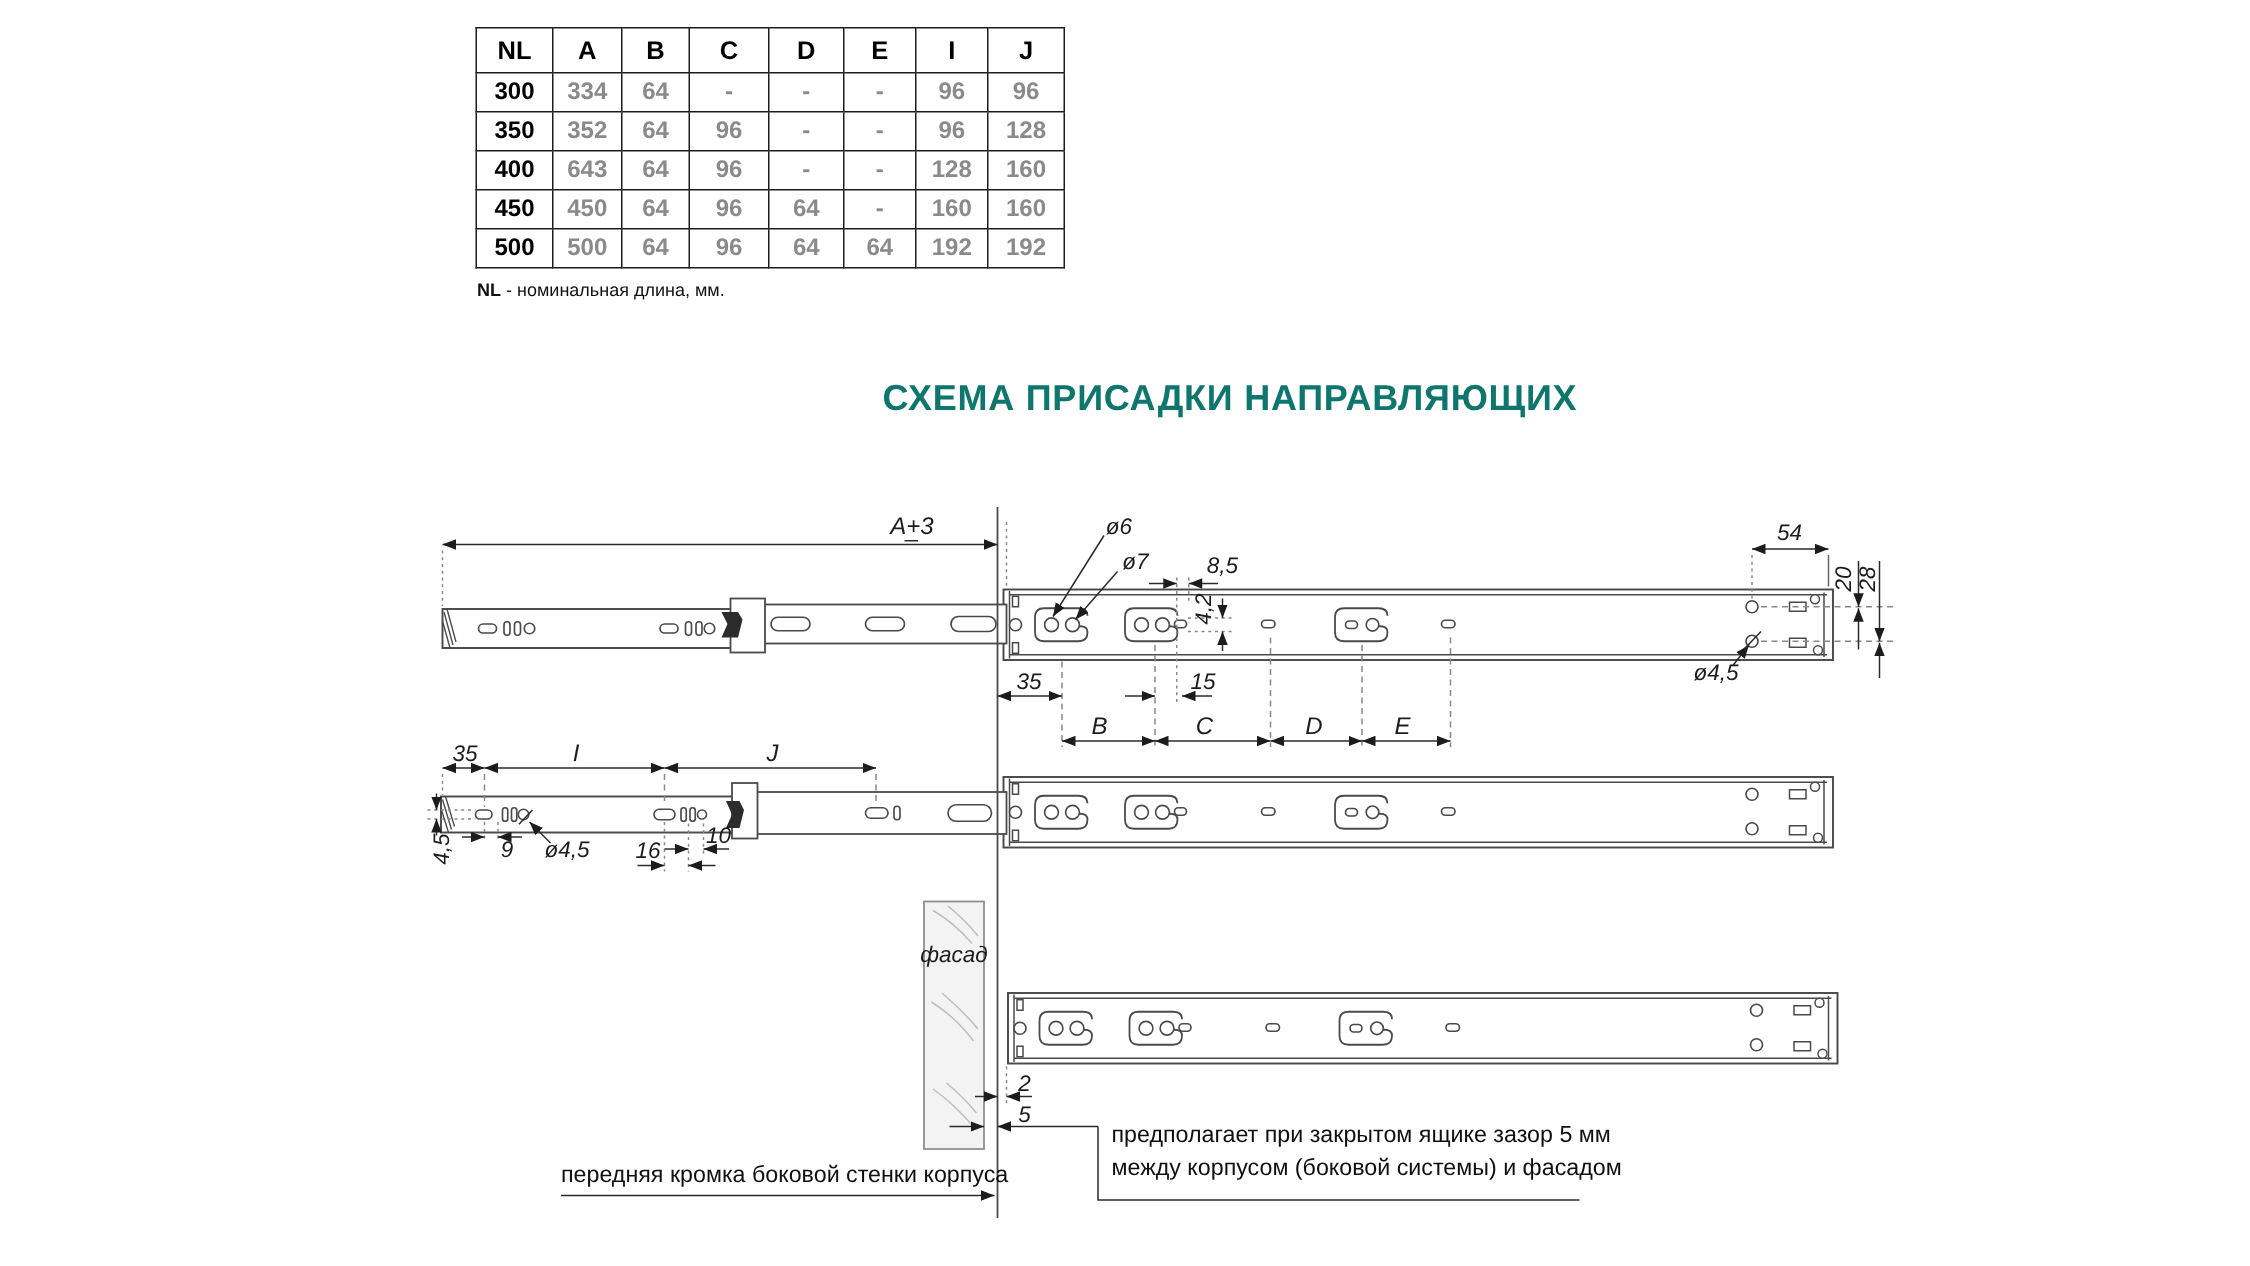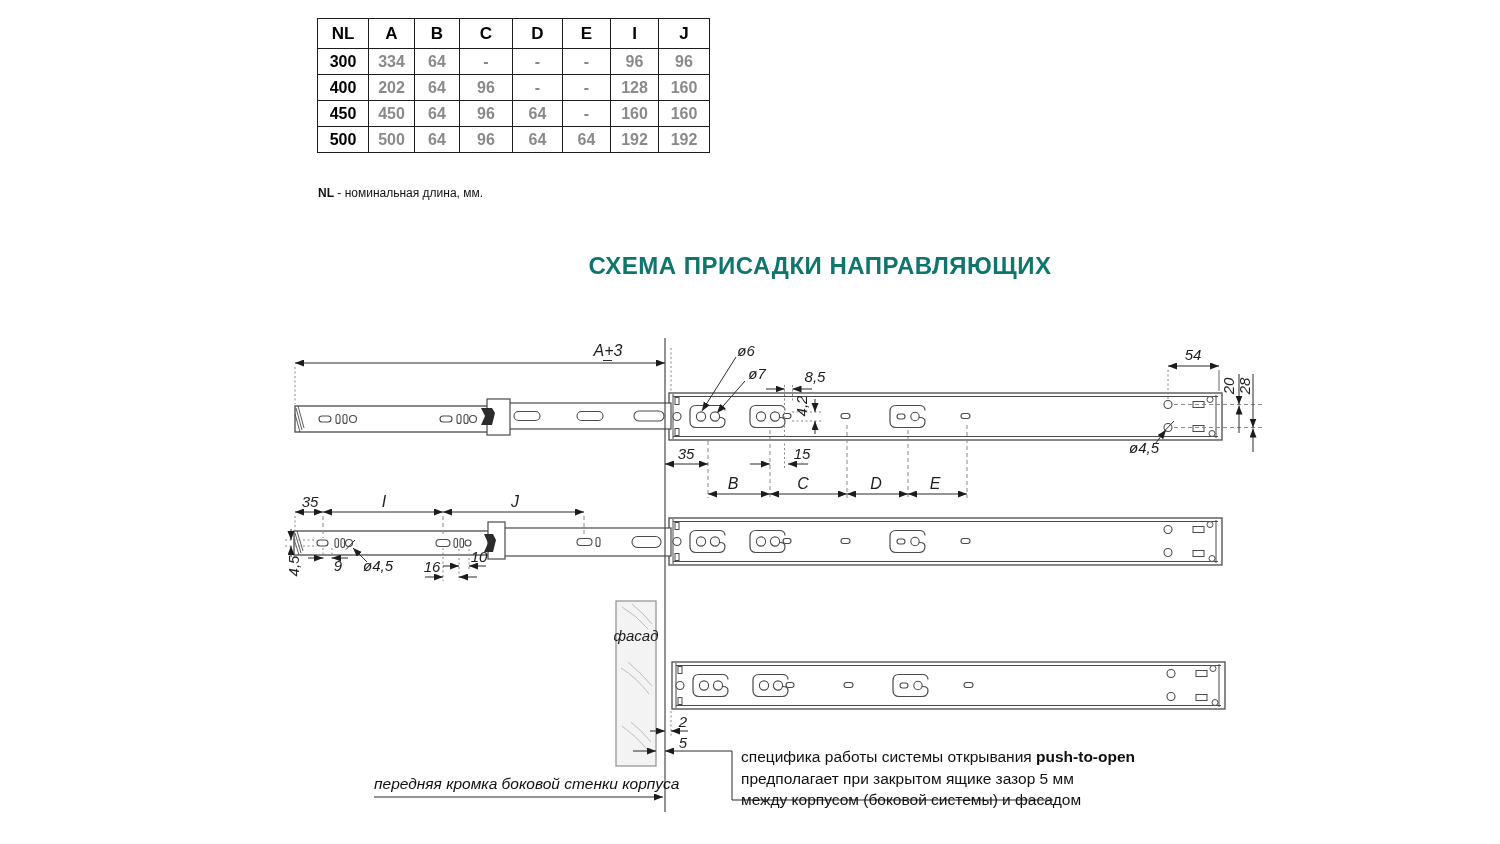--- a/index.html
+++ b/index.html
@@ -18,21 +18,21 @@
   
   #scheme-title{position:absolute;left:0;top:252px;width:1500px;text-align:center;
       font-size:24px;font-weight:bold;letter-spacing:.5px;color:#0f766e;padding-left:48px;}
   
   #draw{position:absolute;left:0;top:0;width:1500px;height:844px;}
   text.dim{font-family:"Liberation Sans",sans-serif;font-style:italic;font-size:15px;fill:#1c1c1c;}
   text.dim.big{font-size:16px;}
   
   #note{position:absolute;left:719px;top:746px;font-size:15.5px;line-height:21.5px;color:#101010;}
   #note b{font-weight:bold;}
-  #front-edge-caption{position:absolute;left:352px;top:775px;font-size:15.5px;color:#101010;font-style:italic;}
+  #front-edge-caption{position:absolute;left:352px;top:775px;font-size:15.5px;color:#101010;}
 </style>
 </head>
 <body>
 
 <div id="page">
 
   <table id="size-table">
     <tbody>
         <tr>
       <th class="w0">NL</th>
@@ -48,22 +48,32 @@
       <td class="nl">300</td>
       <td>334</td>
       <td>64</td>
       <td>-</td>
       <td>-</td>
       <td>-</td>
       <td>96</td>
       <td>96</td>
     </tr>
     <tr>
+      <td class="nl">350</td>
+      <td>352</td>
+      <td>64</td>
+      <td>96</td>
+      <td>-</td>
+      <td>-</td>
+      <td>96</td>
+      <td>128</td>
+    </tr>
+    <tr>
       <td class="nl">400</td>
-      <td>202</td>
+      <td>643</td>
       <td>64</td>
       <td>96</td>
       <td>-</td>
       <td>-</td>
       <td>128</td>
       <td>160</td>
     </tr>
     <tr>
       <td class="nl">450</td>
       <td>450</td>
@@ -352,20 +362,19 @@
       <line x1="611" y1="751" x2="634" y2="751" marker-end="url(#arE)"></line>
       <line x1="643" y1="751" x2="710" y2="751" marker-start="url(#arS)"></line>
       <polyline points="710,751 710,800 1031,800"></polyline>
     </g>
     <text class="dim" x="661" y="748" text-anchor="middle">5</text>
 
     <line x1="352" y1="797" x2="641" y2="797" stroke="#2b2b2b" stroke-width="1" marker-end="url(#arE)"></line>
   </svg>
 
   <div id="note">
-    <div><span>специфика работы системы открывания </span><b>push-to-open</b></div>
     <div>предполагает при закрытом ящике зазор 5 мм</div>
     <div>между корпусом (боковой системы) и фасадом</div>
   </div>
 
   <div id="front-edge-caption">передняя кромка боковой стенки корпуса</div>
 
 </div>
 
 </body></html>

